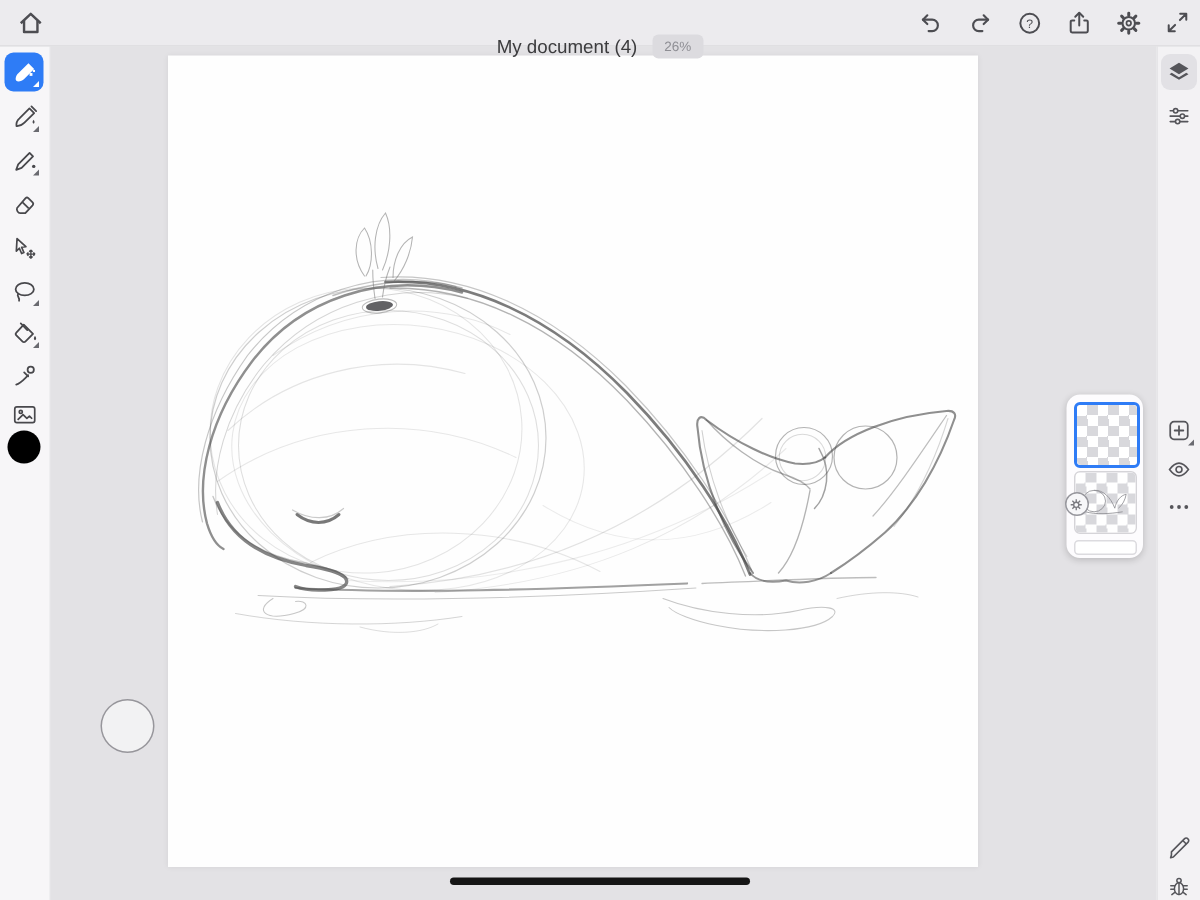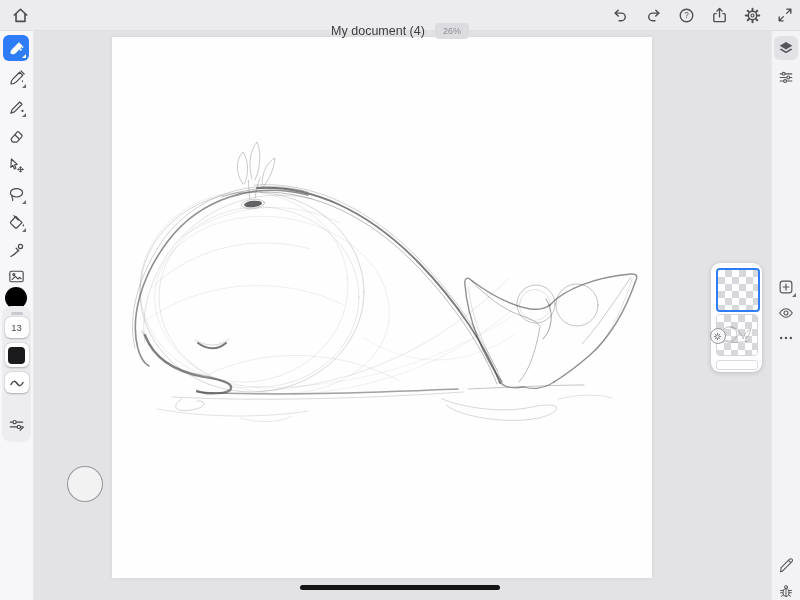--- a/index.html
+++ b/index.html
@@ -193,42 +193,20 @@
     <div class="tool" style="top:233px">
       <svg width="19" height="19" viewBox="0 0 20 20" fill="none" stroke="#48484c" stroke-width="1.2" stroke-linejoin="round">
         <rect x="3" y="4.5" width="14" height="11" rx="1.5"></rect>
         <circle cx="7.2" cy="8" r="1.1"></circle>
         <path d="M5 13.6 L8.8 9.9 L11.5 12.6 L13.3 10.9 L15.2 12.8"></path>
       </svg>
     </div>
 
     <div class="color-dot" style="top:257px"></div>
 
-    <div class="tool-group" style="top:276px;height:136px">
-      <div class="grip"></div>
-      <div class="mini-box" style="top:11px;height:21px">
-        <span class="size-val">13</span>
-      </div>
-      <div class="mini-box" style="top:37px;height:24px">
-        <div class="swatch"></div>
-      </div>
-      <div class="mini-box" style="top:66px;height:21px">
-        <svg width="16" height="12" viewBox="0 0 16 12" fill="none" stroke="#48484c" stroke-width="1.5" stroke-linecap="round">
-          <path d="M2 7.5 C4 3.5 6 3.5 8 6.5 C10 9.5 12 9.5 14 5.5"></path>
-        </svg>
-      </div>
-      <div class="tool" style="top:105px;left:1.5px">
-        <svg width="19" height="19" viewBox="0 0 20 20" fill="none" stroke="#48484c" stroke-width="1.2" stroke-linecap="round">
-          <path d="M3.5 7.5 H16.5 M3.5 12.5 H16.5"></path>
-          <circle cx="8" cy="7.5" r="1.7" fill="#f7f6f8"></circle>
-          <circle cx="12.5" cy="12.5" r="1.7" fill="#f7f6f8"></circle>
-          <path d="M13.8 16.2 L17.2 12.8"></path>
-        </svg>
-      </div>
-    </div>
   </div>
 
   <div class="canvas">
     <svg class="sketch" viewBox="0 0 540 541">
       <g fill="none" stroke="#444" stroke-linecap="round">
 
         <ellipse cx="140" cy="255" rx="112" ry="100" stroke-opacity=".26" stroke-width=".8"></ellipse>
         <ellipse cx="147" cy="260" rx="100" ry="90" stroke-opacity=".17" stroke-width=".7"></ellipse>
         <ellipse cx="132" cy="250" rx="104" ry="95" stroke-opacity=".14" stroke-width=".7" transform="rotate(-4 132 250)"></ellipse>
         <ellipse cx="160" cy="268" rx="118" ry="88" stroke-opacity=".12" stroke-width=".7" transform="rotate(8 160 268)"></ellipse>

